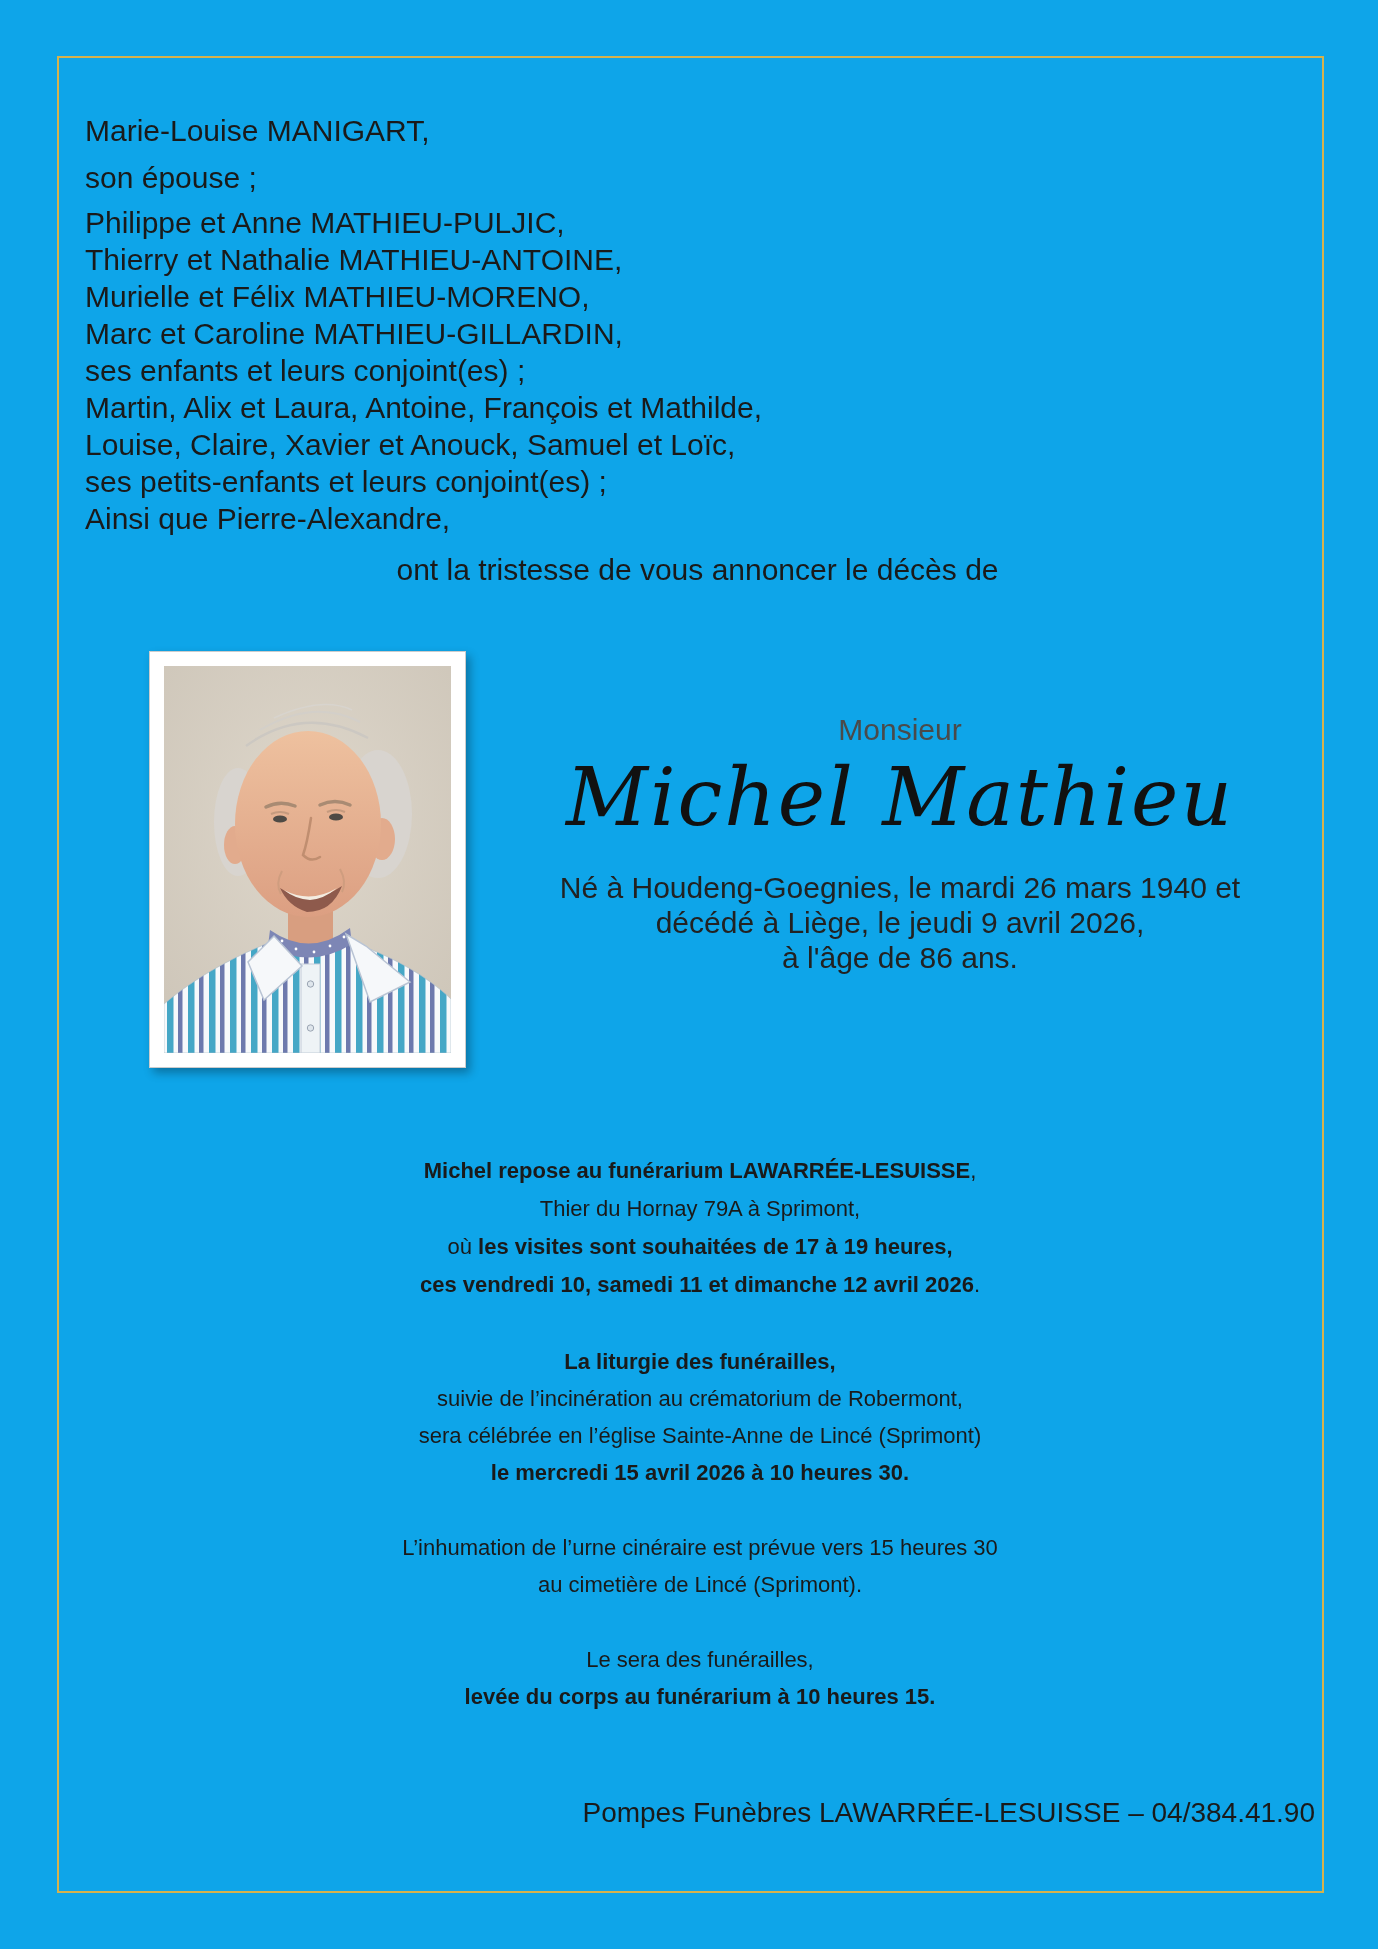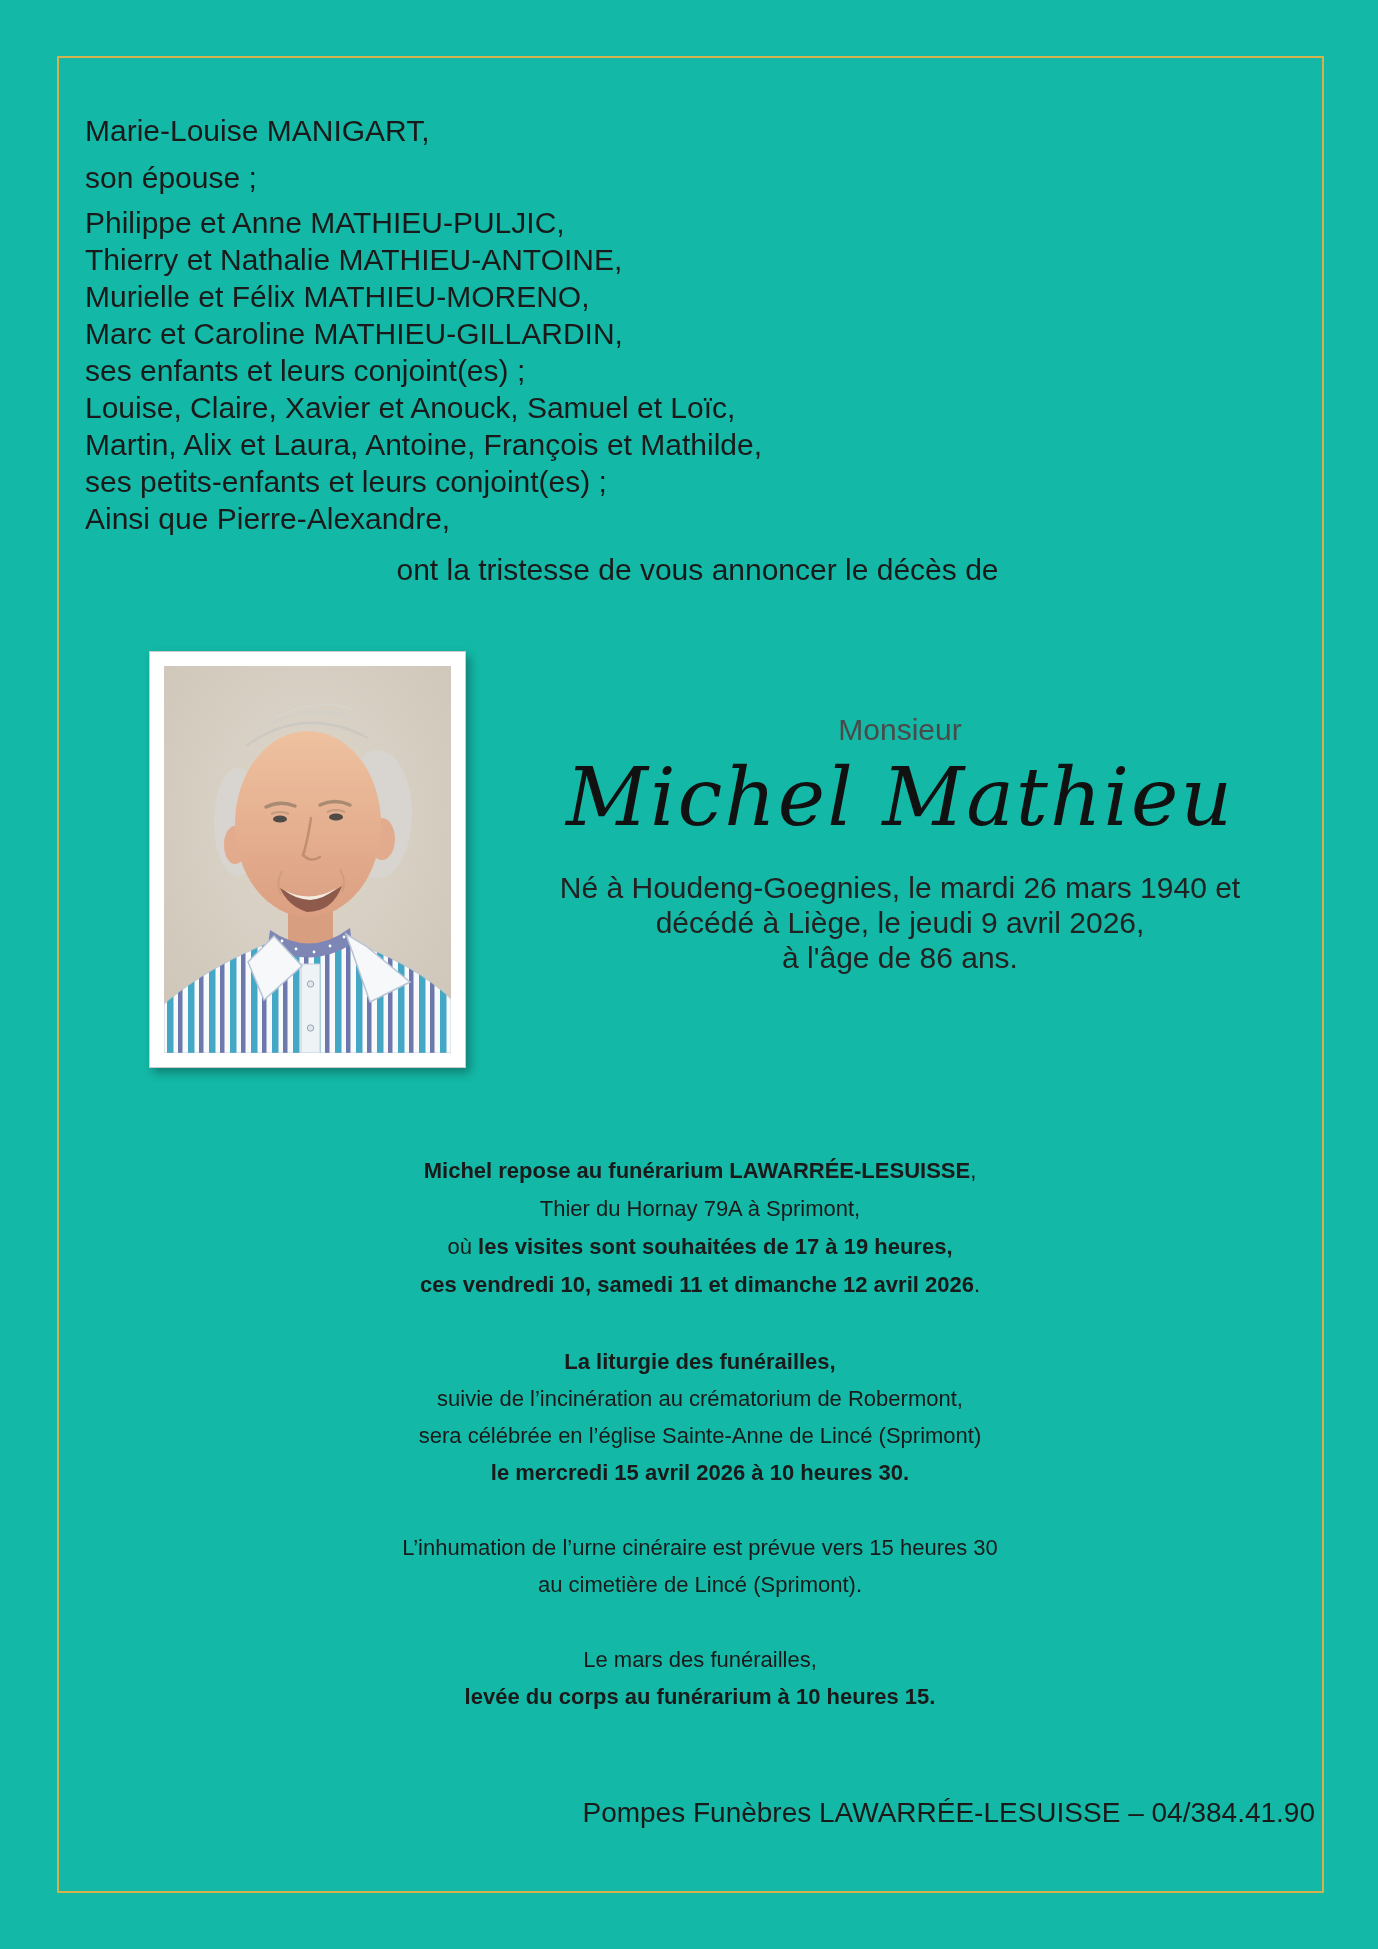--- a/index.html
+++ b/index.html
@@ -1,19 +1,19 @@
 <!DOCTYPE html>
 <html><head>
 <meta charset="utf-8">
 <style>
   html,body{margin:0;padding:0;background:#ffffff;}
   .page{
     position:relative;
     width:1378px;height:1949px;
-    background:#14b8a6;
+    background:#0ea5e9;
     font-family:"Liberation Sans", sans-serif;
     color:#1a1a1a;
     overflow:hidden;
   }
   .gold-frame{
     position:absolute;
     left:57px;top:56px;
     width:1263px;height:1833px;
     border:2px solid #d5b24d;
     pointer-events:none;
@@ -109,22 +109,22 @@
   <div class="gold-frame"></div>
 
   <div class="intro">
     <div class="ln">Marie-Louise MANIGART,</div>
     <div class="ln r mt10">son épouse ;</div>
     <div class="ln mt8">Philippe et Anne MATHIEU-PULJIC,</div>
     <div class="ln">Thierry et Nathalie MATHIEU-ANTOINE,</div>
     <div class="ln">Murielle et Félix MATHIEU-MORENO,</div>
     <div class="ln">Marc et Caroline MATHIEU-GILLARDIN,</div>
     <div class="ln r">ses enfants et leurs conjoint(es) ;</div>
+    <div class="ln">Martin, Alix et Laura, Antoine, François et Mathilde,</div>
     <div class="ln">Louise, Claire, Xavier et Anouck, Samuel et Loïc,</div>
-    <div class="ln">Martin, Alix et Laura, Antoine, François et Mathilde,</div>
     <div class="ln r">ses petits-enfants et leurs conjoint(es) ;</div>
     <div class="ln">Ainsi que Pierre-Alexandre,</div>
   </div>
 
   <div class="announce">ont la tristesse de vous annoncer le décès de</div>
 
   <div class="photo-frame">
     <svg viewBox="0 0 287 387" preserveAspectRatio="none">
       <defs>
         <radialGradient id="pbg" cx="50%" cy="40%" r="75%">
@@ -222,19 +222,19 @@
     <div class="ln">sera célébrée en l’église Sainte-Anne de Lincé (Sprimont)</div>
     <div class="ln bold">le mercredi 15 avril 2026 à 10 heures 30.</div>
   </div>
 
   <div class="cblock inhumation lh37">
     <div class="ln">L’inhumation de l’urne cinéraire est prévue vers 15 heures 30</div>
     <div class="ln">au cimetière de Lincé (Sprimont).</div>
   </div>
 
   <div class="cblock funeral-day lh37">
-    <div class="ln">Le mars des funérailles,</div>
+    <div class="ln">Le sera des funérailles,</div>
     <div class="ln bold">levée du corps au funérarium à 10 heures 15.</div>
   </div>
 
   <div class="footer">Pompes Funèbres LAWARRÉE-LESUISSE – 04/384.41.90</div>
 
 </div>
 
 </body></html>

